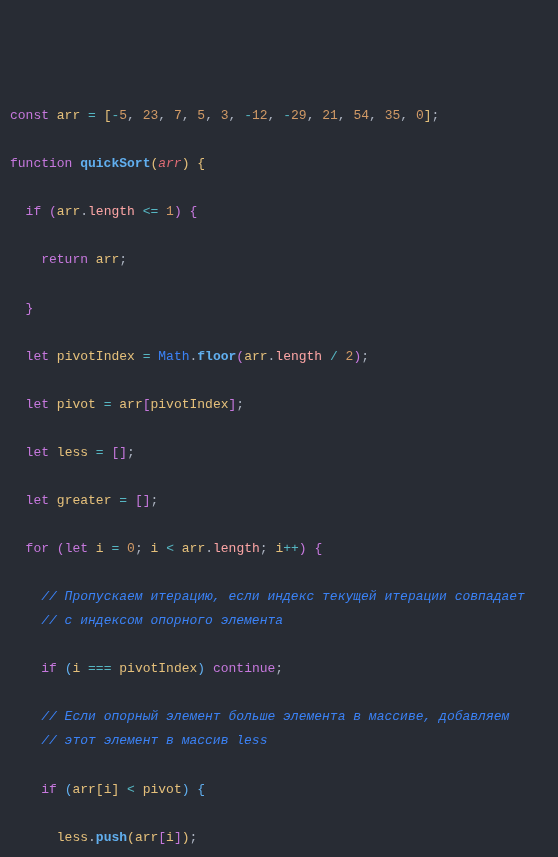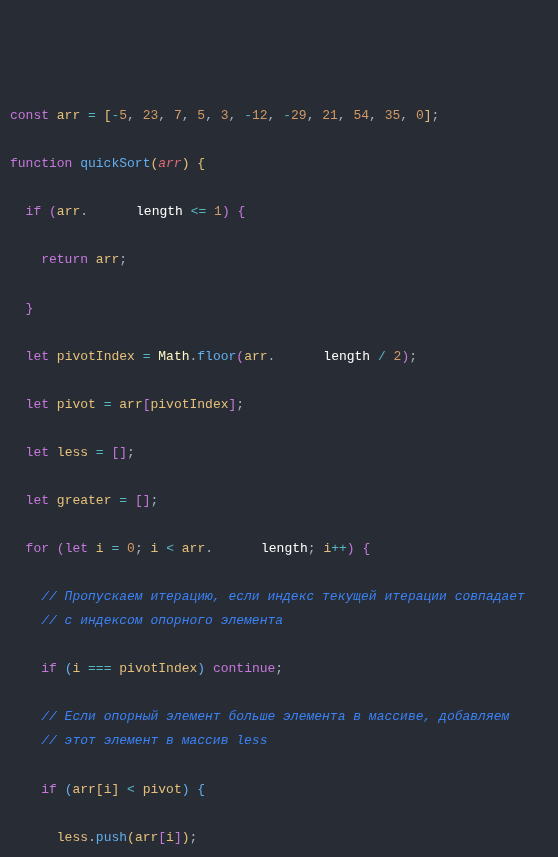--- a/index.html
+++ b/index.html
@@ -9,32 +9,32 @@
     font-size: 13px;
     line-height: 1.85;
     color: #abb2bf;
     padding: 8px 10px;
     width: 558px;
     white-space: pre;
   }
   .line { display: block; }
   .kw { color: #c678dd; }
   .var { color: #e5c07b; }
-  .fn { color: #61afef; }
-  .prop { color: #ffffff; margin-left: 48px; }
+  .fn { color: #61afef; font-weight: bold; }
+  .prop { color: #fca5a5; }
   .param { color: #e06c75; font-style: italic; }
   .op { color: #56b6c2; }
   .punct { color: #abb2bf; }
   .brace { color: #c678dd; }
   .brace-y { color: #e5c07b; }
   .brace-b { color: #61afef; }
   .num { color: #d19a66; }
   .str { color: #abb2bf; }
   .comment { color: #3b82f6; font-style: italic; }
-  .this { color: #fef9c3; }
+  .this { color: #3b82f6; }
 </style>
 </head>
 <body>
 
 
 
 <div id="code-container"><span class="line"><span class="kw">const </span><span class="var">arr</span><span class="str"> </span><span class="op">=</span><span class="str"> </span><span class="brace-y">[</span><span class="op">-</span><span class="num">5</span><span class="punct">, </span><span class="num">23</span><span class="punct">, </span><span class="num">7</span><span class="punct">, </span><span class="num">5</span><span class="punct">, </span><span class="num">3</span><span class="punct">, </span><span class="op">-</span><span class="num">12</span><span class="punct">, </span><span class="op">-</span><span class="num">29</span><span class="punct">, </span><span class="num">21</span><span class="punct">, </span><span class="num">54</span><span class="punct">, </span><span class="num">35</span><span class="punct">, </span><span class="num">0</span><span class="brace-y">]</span><span class="punct">;</span></span><span class="line">&nbsp;</span><span class="line"><span class="kw">function </span><span class="fn">quickSort</span><span class="brace-y">(</span><span class="param">arr</span><span class="brace-y">)</span><span class="str"> </span><span class="brace-y">{</span></span><span class="line">&nbsp;</span><span class="line">  <span class="kw">if </span><span class="brace">(</span><span class="var">arr</span><span class="punct">.</span><span class="prop">length</span><span class="str"> </span><span class="op">&lt;=</span><span class="str"> </span><span class="num">1</span><span class="brace">)</span><span class="str"> </span><span class="brace">{</span></span><span class="line">&nbsp;</span><span class="line">    <span class="kw">return </span><span class="var">arr</span><span class="punct">;</span></span><span class="line">&nbsp;</span><span class="line">  <span class="brace">}</span></span><span class="line">&nbsp;</span><span class="line">  <span class="kw">let </span><span class="var">pivotIndex</span><span class="str"> </span><span class="op">=</span><span class="str"> </span><span class="this">Math</span><span class="punct">.</span><span class="fn">floor</span><span class="brace">(</span><span class="var">arr</span><span class="punct">.</span><span class="prop">length</span><span class="str"> </span><span class="op">/</span><span class="str"> </span><span class="num">2</span><span class="brace">)</span><span class="punct">;</span></span><span class="line">&nbsp;</span><span class="line">  <span class="kw">let </span><span class="var">pivot</span><span class="str"> </span><span class="op">=</span><span class="str"> </span><span class="var">arr</span><span class="brace">[</span><span class="var">pivotIndex</span><span class="brace">]</span><span class="punct">;</span></span><span class="line">&nbsp;</span><span class="line">  <span class="kw">let </span><span class="var">less</span><span class="str"> </span><span class="op">=</span><span class="str"> </span><span class="brace">[</span><span class="brace">]</span><span class="punct">;</span></span><span class="line">&nbsp;</span><span class="line">  <span class="kw">let </span><span class="var">greater</span><span class="str"> </span><span class="op">=</span><span class="str"> </span><span class="brace">[</span><span class="brace">]</span><span class="punct">;</span></span><span class="line">&nbsp;</span><span class="line">  <span class="kw">for </span><span class="brace">(</span><span class="kw">let </span><span class="var">i</span><span class="str"> </span><span class="op">=</span><span class="str"> </span><span class="num">0</span><span class="punct">; </span><span class="var">i</span><span class="str"> </span><span class="op">&lt;</span><span class="str"> </span><span class="var">arr</span><span class="punct">.</span><span class="prop">length</span><span class="punct">; </span><span class="var">i</span><span class="op">++</span><span class="brace">)</span><span class="str"> </span><span class="brace">{</span></span><span class="line">&nbsp;</span><span class="line">    <span class="comment">// Пропускаем итерацию, если индекс текущей итерации совпадает</span></span><span class="line">    <span class="comment">// с индексом опорного элемента</span></span><span class="line">&nbsp;</span><span class="line">    <span class="kw">if </span><span class="brace-b">(</span><span class="var">i</span><span class="str"> </span><span class="op">===</span><span class="str"> </span><span class="var">pivotIndex</span><span class="brace-b">)</span><span class="str"> </span><span class="kw">continue</span><span class="punct">;</span></span><span class="line">&nbsp;</span><span class="line">    <span class="comment">// Если опорный элемент больше элемента в массиве, добавляем</span></span><span class="line">    <span class="comment">// этот элемент в массив less</span></span><span class="line">&nbsp;</span><span class="line">    <span class="kw">if </span><span class="brace-b">(</span><span class="var">arr</span><span class="brace-y">[</span><span class="var">i</span><span class="brace-y">]</span><span class="str"> </span><span class="op">&lt;</span><span class="str"> </span><span class="var">pivot</span><span class="brace-b">)</span><span class="str"> </span><span class="brace-b">{</span></span><span class="line">&nbsp;</span><span class="line">      <span class="var">less</span><span class="punct">.</span><span class="fn">push</span><span class="brace-y">(</span><span class="var">arr</span><span class="brace">[</span><span class="var">i</span><span class="brace">]</span><span class="brace-y">)</span><span class="punct">;</span></span><span class="line">&nbsp;</span></div>
 
 
 

